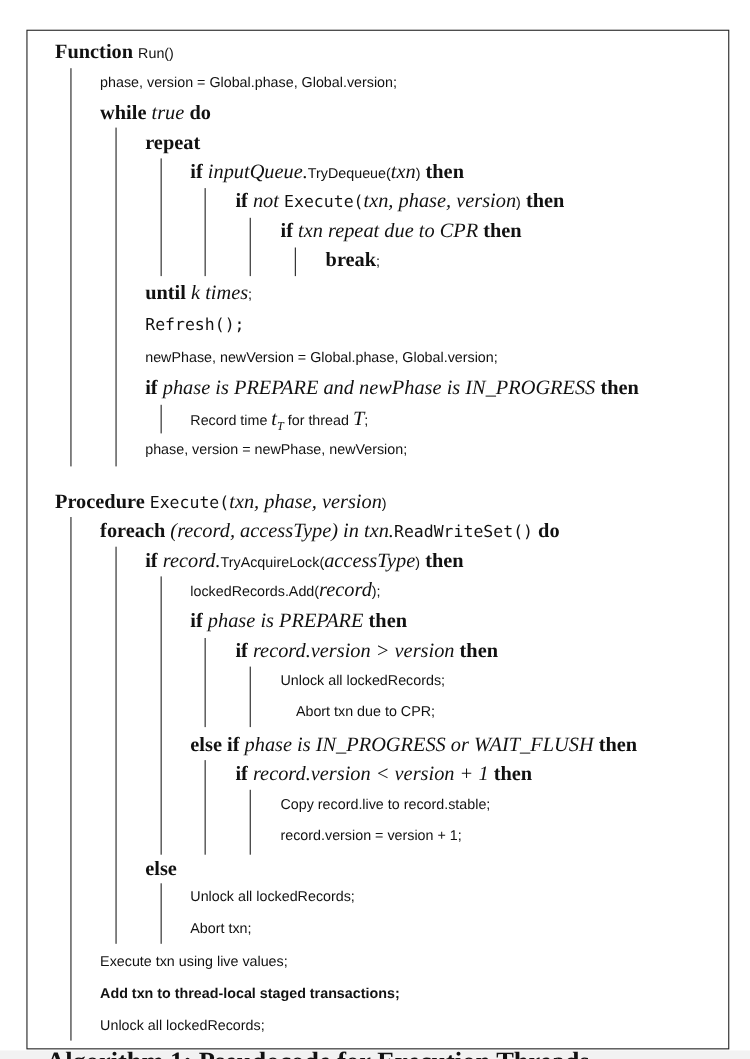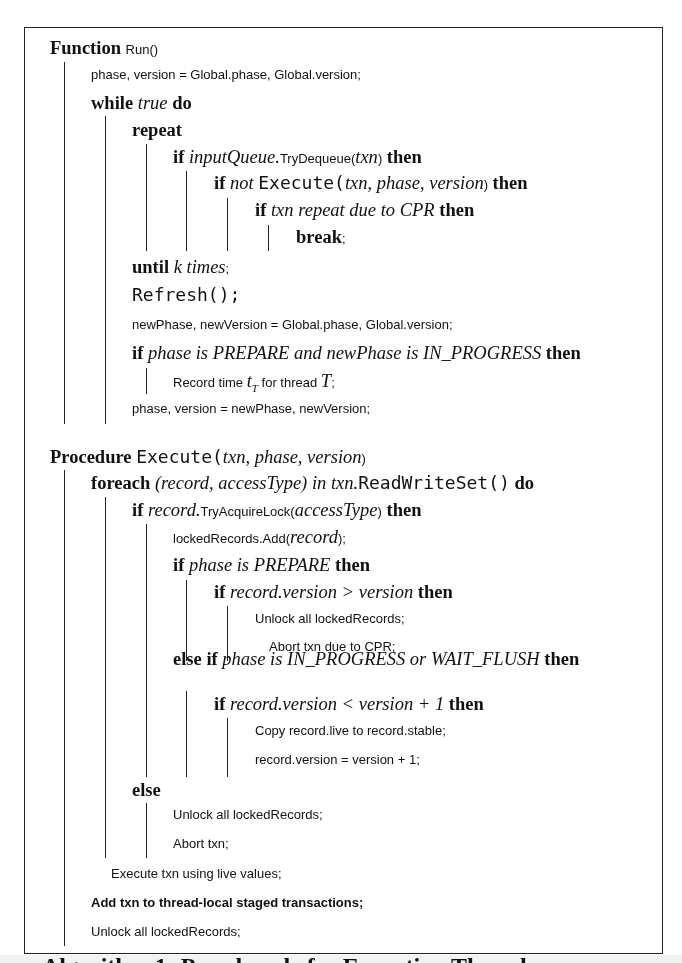--- a/index.html
+++ b/index.html
@@ -2,21 +2,21 @@
 <html><head>
 <meta charset="utf-8">
 <style>
   html, body { margin:0; padding:0; background:#ffffff; }
   body { width:682px; height:963px; position:relative; overflow:hidden; font-family:"Liberation Serif","DejaVu Serif",serif; color:#111; }
   .frame { position:absolute; left:24px; top:27px; width:639px; height:927px; border:1.3px solid #222; box-sizing:border-box; background:#fff; }
   .line { position:absolute; white-space:nowrap; font-size:18.5px; line-height:22px; height:22px; }
   .b { font-weight:bold; font-family:"Liberation Serif","DejaVu Serif",serif; }
   .i { font-style:italic; font-family:"Liberation Serif","DejaVu Serif",serif; }
   .s { font-family:"Liberation Sans","DejaVu Sans",sans-serif; font-size:13px; }
-  .m { font-family:"DejaVu Sans Mono","Liberation Mono",monospace; font-size:18px; }
+  .m { font-family:"DejaVu Sans Mono","Liberation Mono",monospace; font-size:15px; }
   .vl { position:absolute; width:0; border-left:1px solid #222; }
   .cap { position:absolute; left:42px; top:954px; font-family:"Liberation Serif","DejaVu Serif",serif; font-size:24px; font-weight:bold; line-height:24px; white-space:nowrap; color:#111; }
   .shade { position:absolute; left:0; top:955px; width:682px; height:8px; background:#f2f2f2; }
   sub { font-size:11px; }
 </style>
 </head>
 <body>
 
 <div class="frame"></div>
 
@@ -105,33 +105,33 @@
   <span class="i">phase is PREPARE</span>
   <span class="b">then</span>
 </div>
 <div class="line" style="left:214px; top:581px;">
   <span class="b">if</span>
   <span class="i">record.version &gt; version</span>
   <span class="b">then</span>
 </div>
 <div class="line s" style="left:255px; top:608px;">Unlock all lockedRecords;</div>
 <div class="line s" style="left:269px; top:636px;">Abort txn due to CPR;</div>
-<div class="line" style="left:173px; top:648px;text-align:right;">
+<div class="line" style="left:173px; top:667px;text-align:right;">
   <span class="b">else if</span>
   <span class="i">phase is IN_PROGRESS or WAIT_FLUSH</span>
   <span class="b">then</span>
 </div>
 <div class="line" style="left:214px; top:693px;">
   <span class="b">if</span>
   <span class="i">record.version &lt; version + 1</span>
   <span class="b">then</span>
 </div>
 <div class="line s" style="left:255px; top:720px;">Copy record.live to record.stable;</div>
 <div class="line s" style="left:255px; top:749px;text-align:right;">record.version = version + 1;</div>
 <div class="line b" style="left:132px; top:779px;">else</div>
 <div class="line s" style="left:173px; top:804px;">Unlock all lockedRecords;</div>
 <div class="line s" style="left:173px; top:833px;">Abort txn;</div>
-<div class="line s" style="left:91px; top:863px;margin-left:20px;">Execute txn using live values;</div>
+<div class="line s" style="left:91px; top:863px;">Execute txn using live values;</div>
 <div class="line s" style="left:91px; top:892px;font-weight:bold;">Add txn to thread-local staged transactions;</div>
 <div class="line s" style="left:91px; top:921px;">Unlock all lockedRecords;</div>
 
 <div class="shade"></div>
 <div class="cap">Algorithm 1: Pseudocode for Execution Threads</div>
 
 </body></html>

